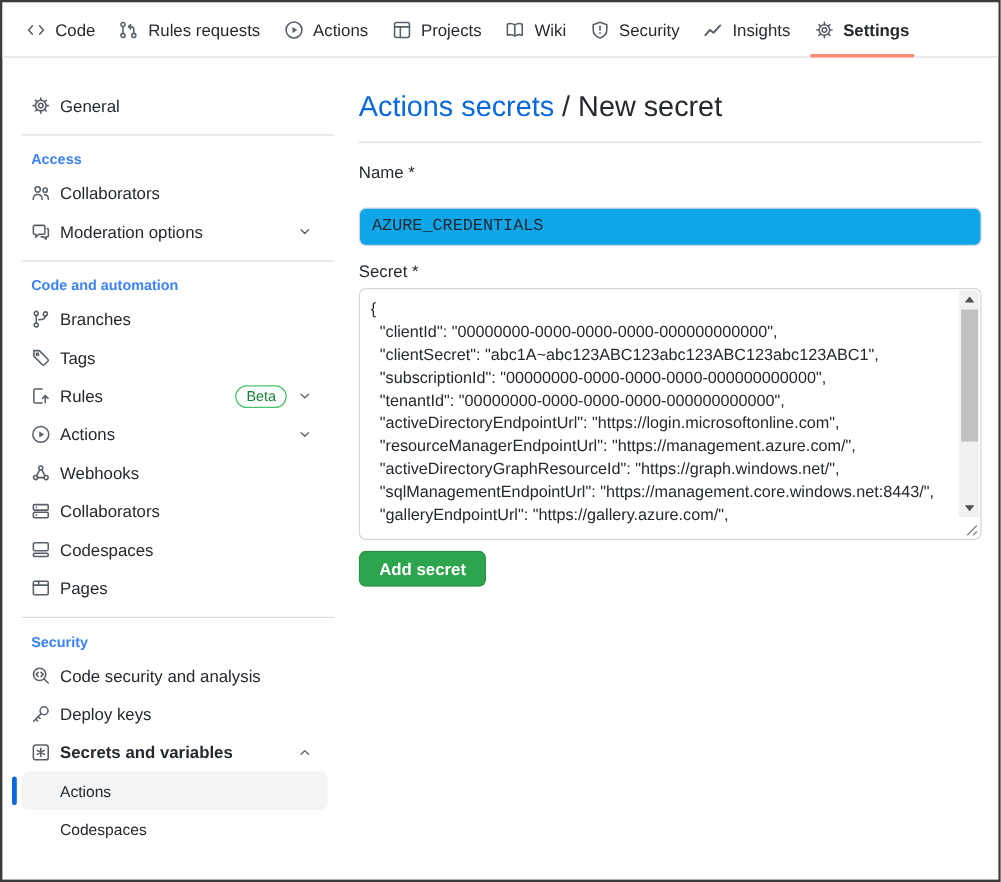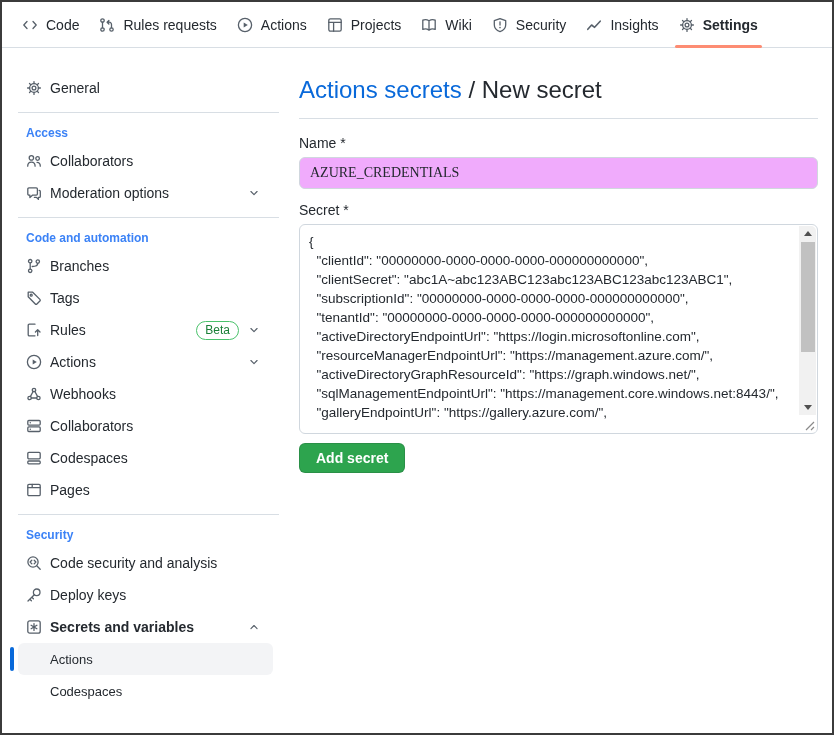--- a/index.html
+++ b/index.html
@@ -54,23 +54,23 @@
     content:""; position:absolute; left:-8px; top:4px; width:4px; height:24px;
     background:#0969da; border-radius:2px;
   }
   .bold { font-weight:700; }
   
   .page-title { font-size:24px; font-weight:400; line-height:32px; }
   .page-title a { color:#0969da; text-decoration:none; cursor:pointer; }
   .title-divider { border-top:1px solid #d8dee4; margin-top:12px; }
   .field-label { font-size:14px; font-weight:400; margin-top:16px; }
   .name-input {
-    margin-top:6px; width:100%; height:32px; border:1px solid #d0d7de; border-radius:6px;
-    padding:0 10px; font-size:14px; color:#24292f; font-family:Liberation Serif, serif; outline:none;
-    background:#f0abfc;
+    margin-top:22px; width:100%; height:32px; border:1px solid #d0d7de; border-radius:6px;
+    padding:0 10px; font-size:14px; color:#24292f; font-family:Liberation Mono, monospace; outline:none;
+    background:#0ea5e9;
   }
   .secret-label { margin-top:13px; }
   .secret-box {
     margin-top:6px; position:relative; height:210px; border:1px solid #d0d7de;
     border-radius:6px; background:#fff; overflow:hidden;
   }
   .secret-text {
     position:absolute; left:0; top:0; right:18px; bottom:0; overflow:hidden;
     padding:7px 4px 0 9px;
     font-family:"Liberation Sans","DejaVu Sans",sans-serif;

